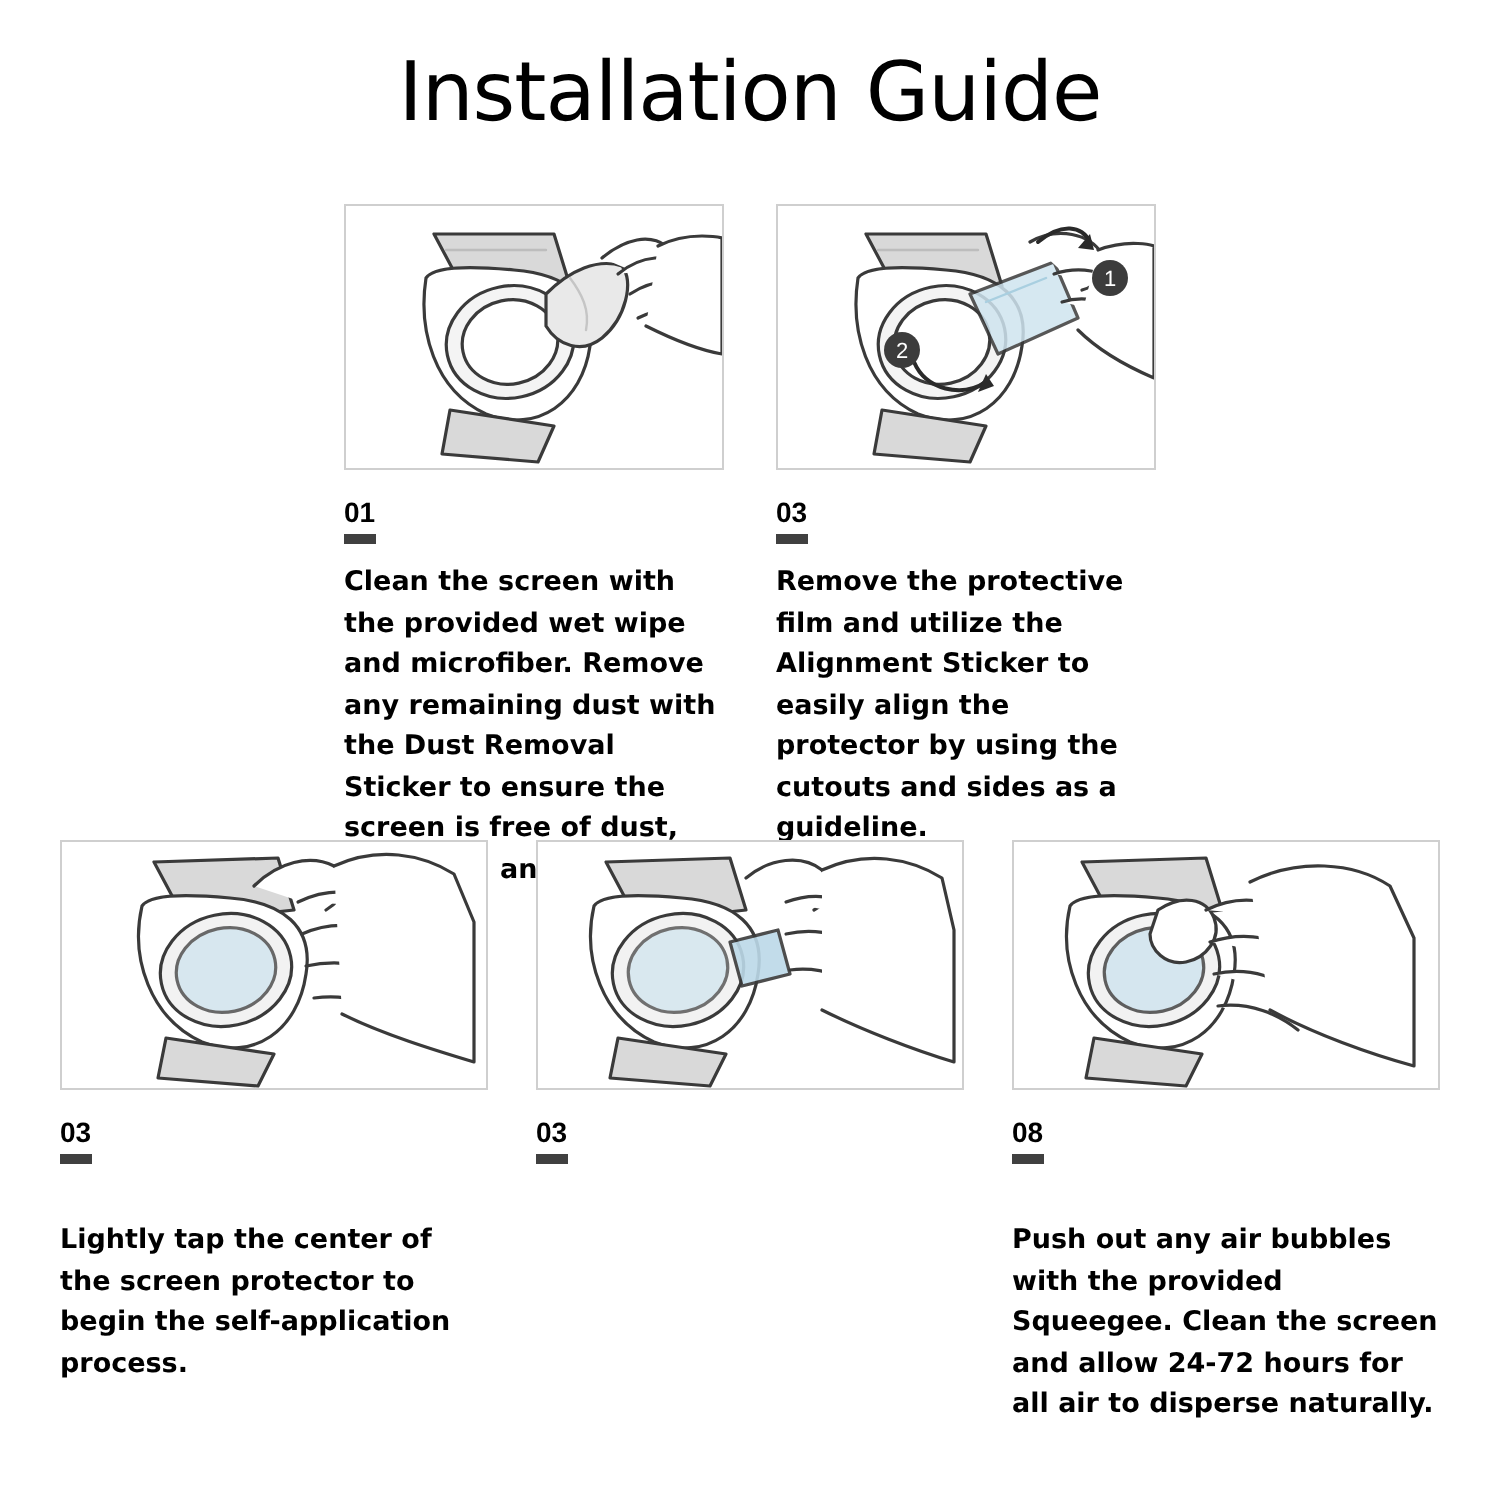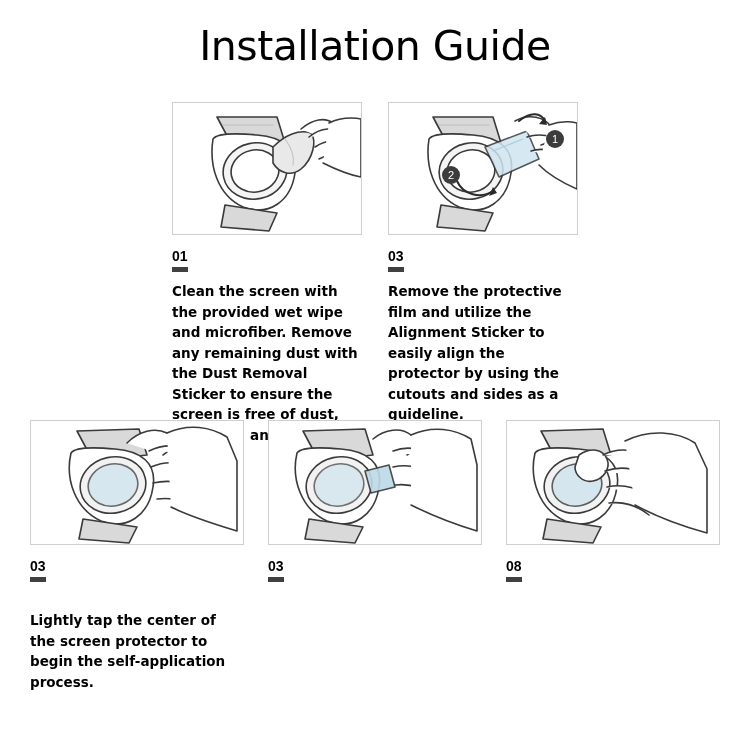--- a/index.html
+++ b/index.html
@@ -221,17 +221,18 @@
             <path d="M72 34 C84 26, 96 28, 100 38 C104 48, 96 58, 86 60 C76 62, 68 54, 68 46 Z" fill="#ffffff"></path>
             <path d="M96 34 C112 26, 130 28, 140 38" fill="#ffffff"></path>
             <path d="M98 50 C116 44, 134 48, 144 58" fill="#ffffff"></path>
             <path d="M100 66 C118 62, 134 68, 144 78" fill="#ffffff"></path>
             <path d="M102 82 C118 80, 132 86, 142 94" fill="#ffffff"></path>
             <path d="M118 20 C142 8, 170 10, 188 22 L200 48 L200 112 C178 106, 150 96, 128 84" fill="#ffffff"></path>
           </g>
         </svg>
       </div>
       <div class="stepnum">08</div>
+      <div class="steptext">Push out any air bubbles with the provided Squeegee. Clean the screen and allow 24-72 hours for all air to disperse naturally.</div>
     </div>
 
   </div>
 
 </div>
 
 </body></html>

